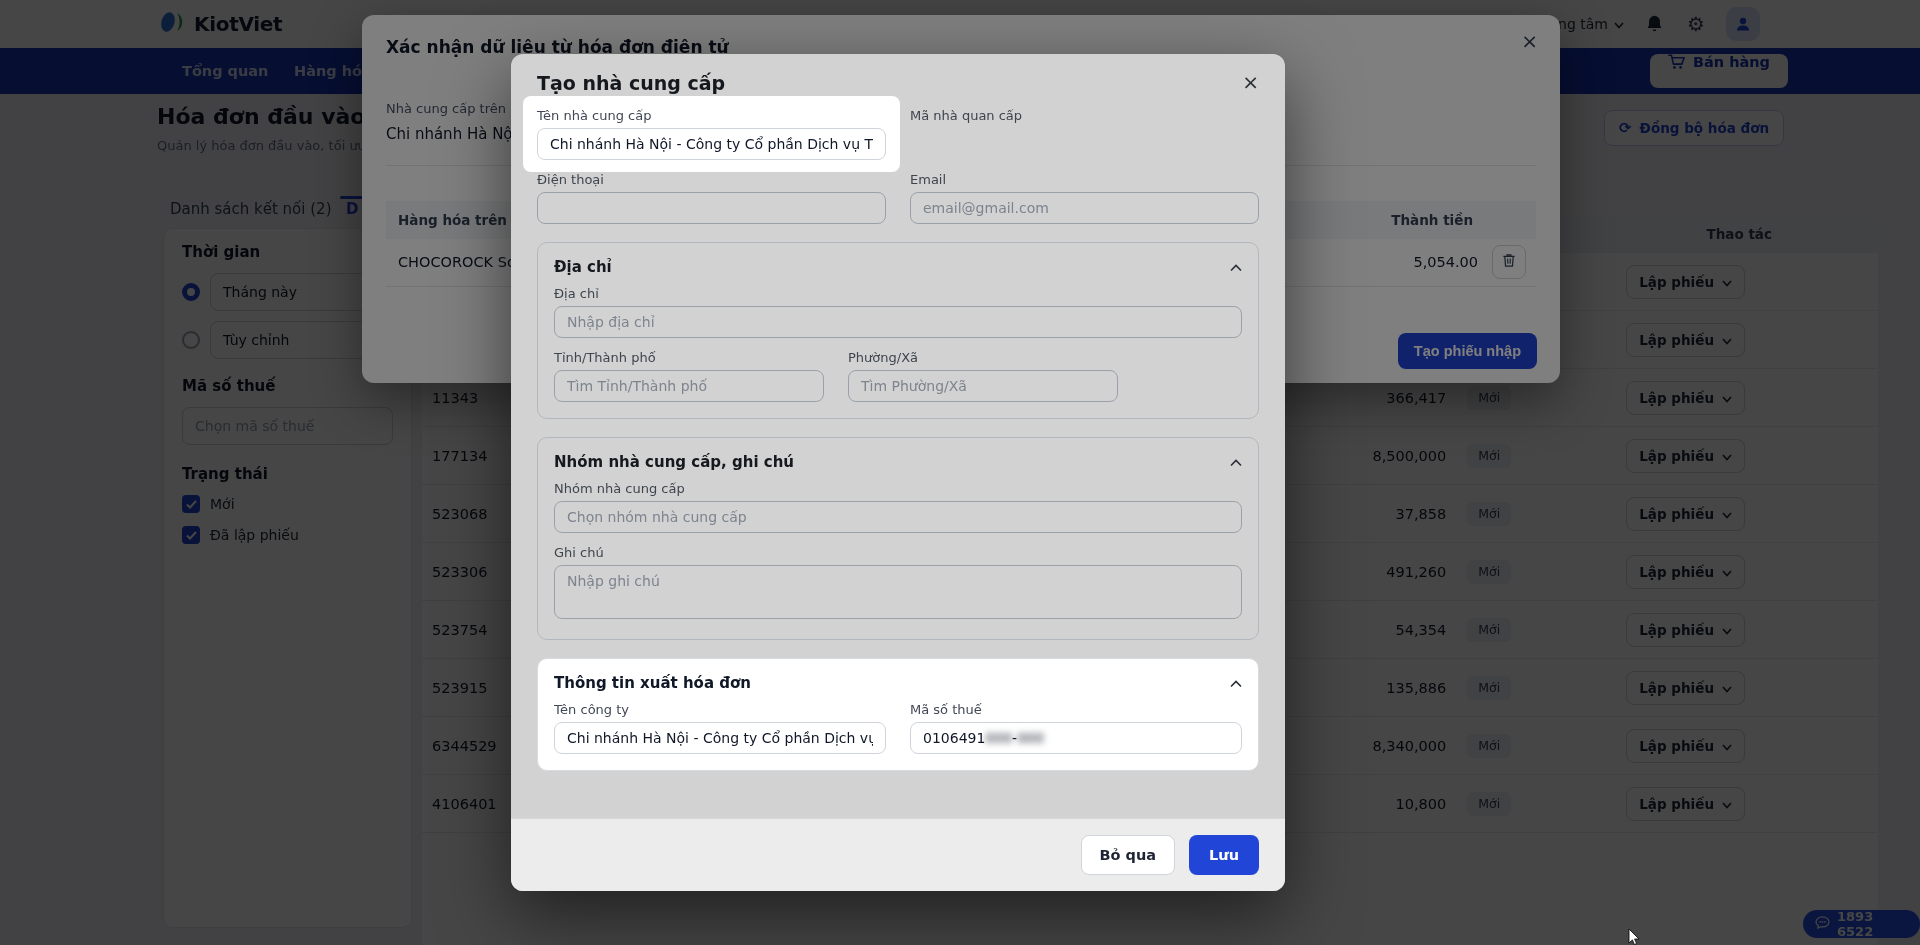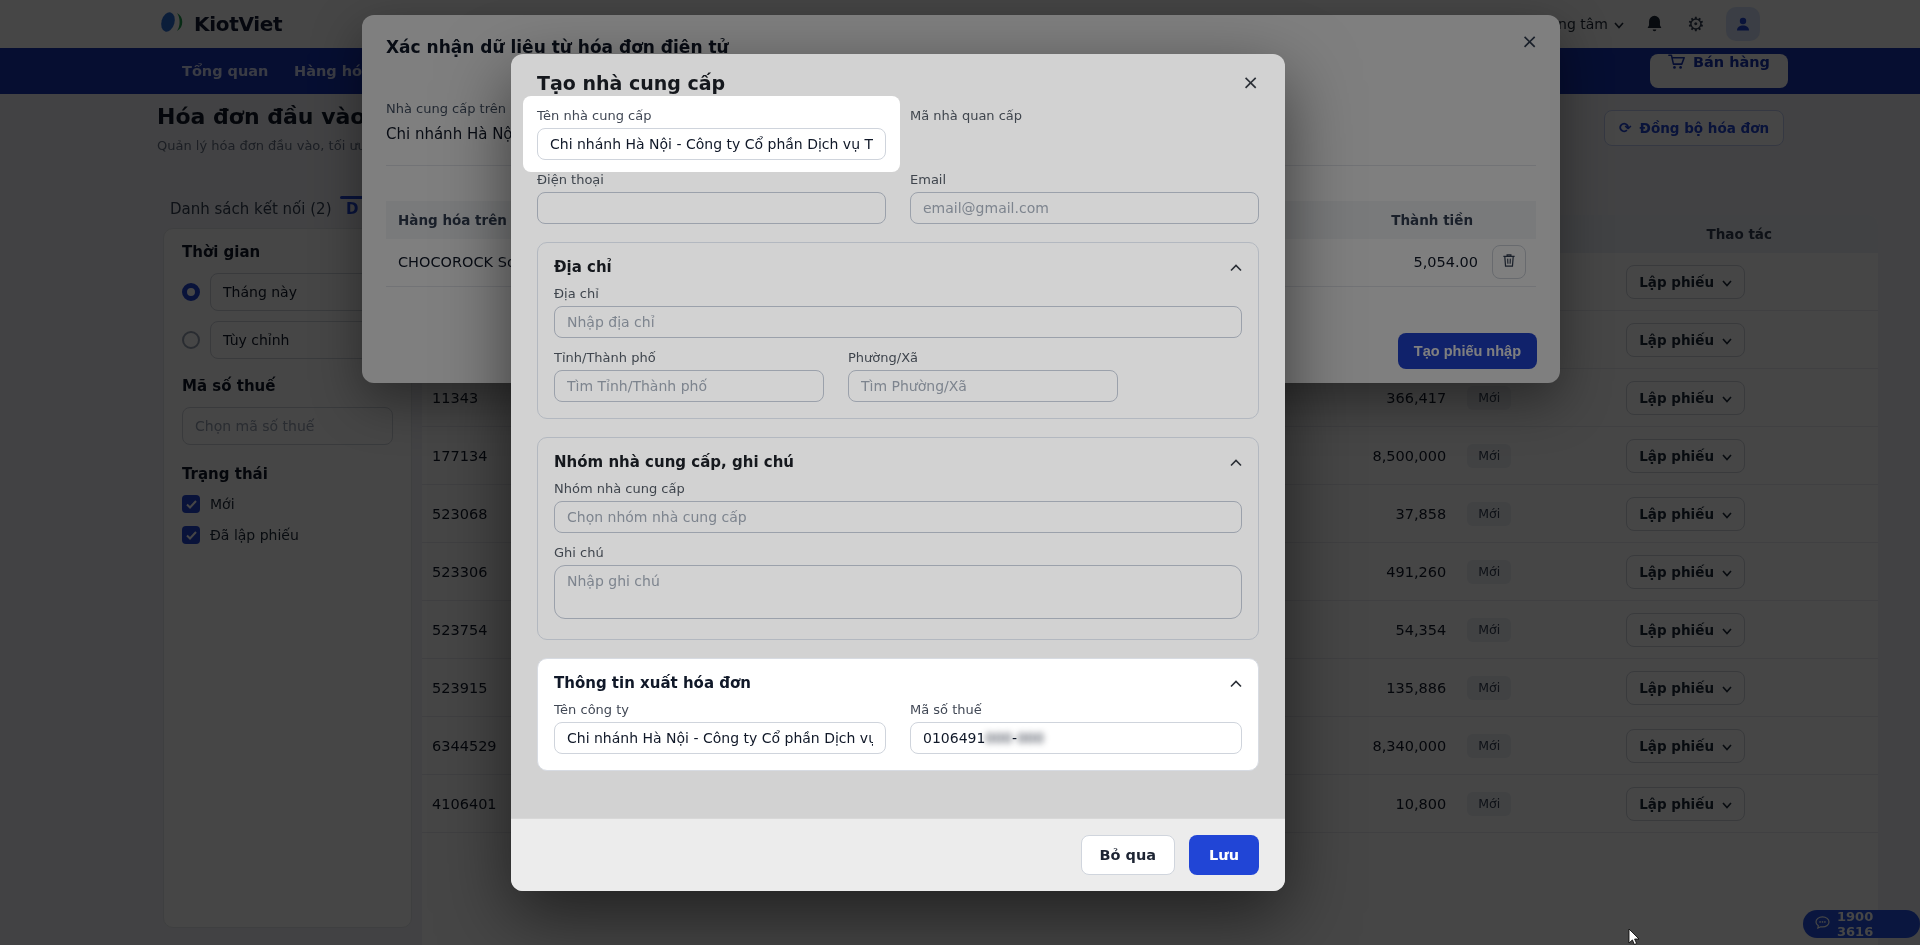--- a/index.html
+++ b/index.html
@@ -109,21 +109,21 @@
   .mb12{margin-bottom:12px;}
   .spotlight{background:#fff;border-radius:8px;padding:12px 14px;margin:-12px -14px;}
   .spotlight .fld-label{color:#414855;}
   .spotlight .inp{border-color:#cfd4dc;background:#fff;color:#101828;}
   .sec-card{border:1px solid #b3b8c0;border-radius:10px;padding:14px 16px 16px;margin-top:18px;}
   .sec-head{display:flex;align-items:center;justify-content:space-between;margin-bottom:10px;}
   .sec-title{font-size:15px;font-weight:700;color:#15181d;}
   .chev-up{color:#2b2f36;}
   .half-row{display:flex;gap:24px;}
   .half{width:270px;}
-  .textarea{height:54px;padding-top:7px;white-space:normal;resize:none;border-radius:11px;}
+  .textarea{height:54px;padding-top:7px;white-space:normal;resize:none;}
   .sec-card.white{background:#fff;border-color:#d7dbe2;}
   .sec-card.white .fld-label{color:#414855;}
   .sec-card.white .inp{border-color:#cfd4dc;background:#fff;color:#101828;}
   .sec-card.white .sec-title{color:#101828;}
   .blurred{filter:blur(3px);}
   .s-footer{margin-top:auto;background:#ececec;border-top:1px solid #d8d8d8;border-radius:0 0 12px 12px;
             padding:16px 26px;display:flex;justify-content:flex-end;gap:14px;}
   .btn-skip{height:40px;padding:0 18px;border-radius:8px;border:1px solid #d0d5dd;background:#fff;
             font-size:14.5px;font-weight:700;color:#1d2433;font-family:inherit;}
   .btn-save{height:40px;padding:0 20px;border-radius:8px;border:none;background:var(--primary);
@@ -377,21 +377,21 @@
 
   <div class="support-pill">
     <span>
       <svg width="15" height="13" viewBox="0 0 16 14">
           <path d="M8 1C4 1 1 3.4 1 6.4c0 1.7 1 3.2 2.5 4.2L3 13l3-1.4c.6.1 1.3.2 2 .2 4 0 7-2.4 7-5.4S12 1 8 1z" fill="none" stroke="#fff" stroke-width="1.3"></path>
           <circle cx="5.4" cy="6.4" r=".9" fill="#fff"></circle>
           <circle cx="8" cy="6.4" r=".9" fill="#fff"></circle>
           <circle cx="10.6" cy="6.4" r=".9" fill="#fff"></circle>
         </svg>
     </span>
-    <span>1900 3616</span>
+    <span>1893 6522</span>
   </div>
 
   <div class="ov1"></div>
 
   <div class="c-modal">
     <div class="c-title">Xác nhận dữ liệu từ hóa đơn điện tử</div>
     <div class="c-close">×</div>
     <div class="c-sup-label">Nhà cung cấp trên hóa</div>
     <div class="c-sup-value">Chi nhánh Hà Nội -</div>
     <div class="c-div" style="top:150px;"></div>

